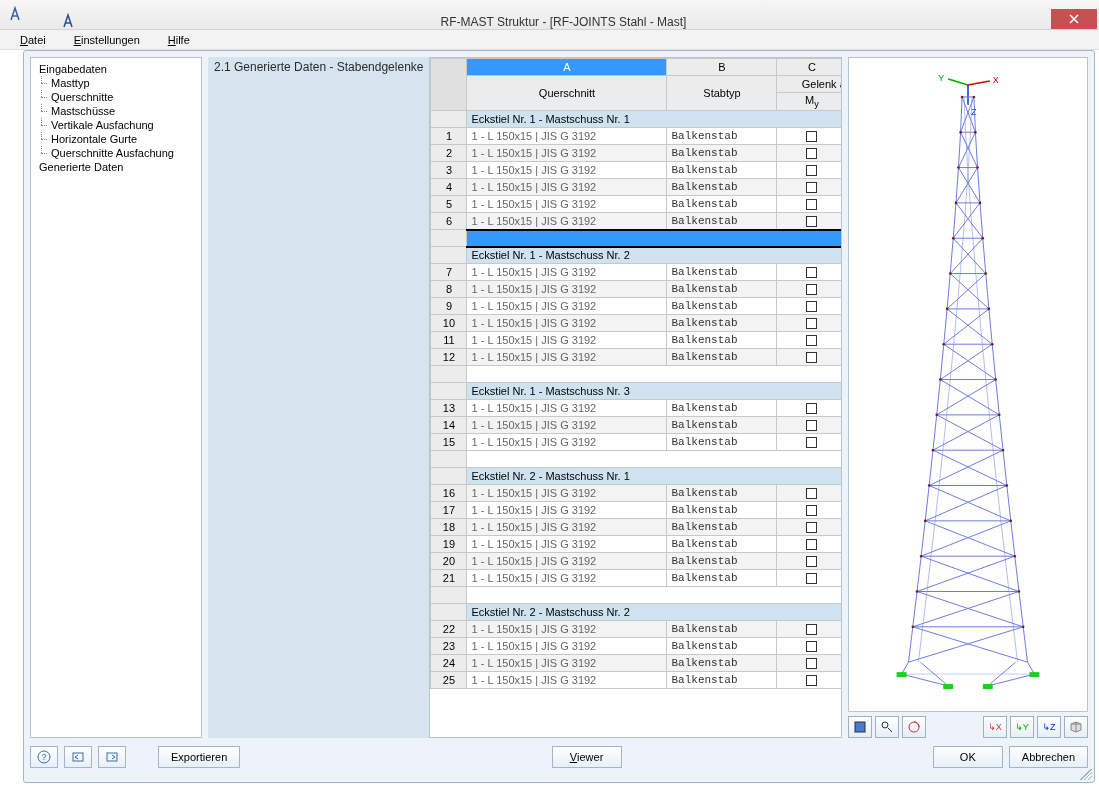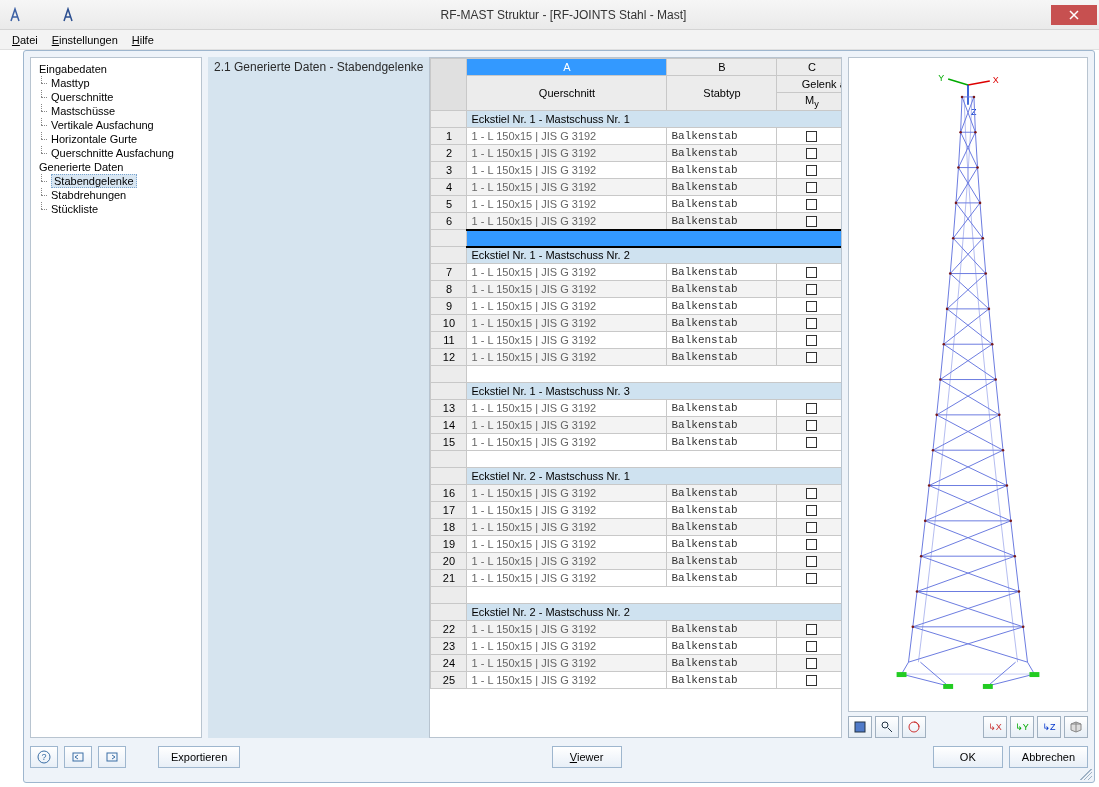--- a/index.html
+++ b/index.html
@@ -1,26 +1,26 @@
 <!DOCTYPE html>
 <html><head>
 <meta charset="utf-8">
 <style>
   * { box-sizing: border-box; font-family: "Segoe UI", Tahoma, sans-serif; }
   html, body { margin:0; padding:0; height:100%; }
   body { background:#fff; font-size:11px; overflow:hidden; }
 
   
-  .titlebar { height:30px; background:linear-gradient(#f6f6f6,#eaeaea); border-bottom:1px solid #d4d4d4; display:flex; align-items:center; color:#333;gap:28px; }
+  .titlebar { height:30px; background:linear-gradient(#f6f6f6,#eaeaea); border-bottom:1px solid #d4d4d4; display:flex; align-items:flex-end; color:#333;gap:28px; }
   .titlebar .app-icon { width:30px; height:30px; display:flex; align-items:center; justify-content:center; color:#3b5fa4; }
   .titlebar .title { flex:1; text-align:center; font-size:12px; color:#333; }
   .titlebar .close { width:46px; height:20px; margin-right:2px; background:#c75050; color:#fff; display:flex; align-items:center; justify-content:center; font-size:13px; }
 
   
-  .menubar { height:20px; background:#f3f3f3; padding:0 6px; display:flex; align-items:center; gap:2px; border-bottom:1px solid #e0e0e0; }
+  .menubar { height:20px; background:#f3f3f3; padding:0 14px; display:flex; align-items:center; gap:16px; border-bottom:1px solid #e0e0e0; }
   .menubar .mi { padding:2px 6px; cursor:default; }
   .menubar .mi u { text-decoration:underline; }
 
   
   .outer { position:absolute; top:50px; left:4px; right:4px; bottom:4px; border:1px solid #9eb6ce; background:#eef3f9; border-radius:3px; padding:6px;margin-left:19px; }
   .cols { display:flex; height:calc(100% - 38px); gap:6px; }
 
   
   .tree { width:172px; border:1px solid #b8c4d0; background:#fff; padding:4px 2px; overflow:auto; font-size:11px; }
   .tree .node { padding:1px 0 1px 6px; white-space:nowrap; }
@@ -108,25 +108,20 @@
       <div class="node">Eingabedaten</div>
       <div id="tree-g1">
           <div class="node child">Masttyp</div>
           <div class="node child">Querschnitte</div>
           <div class="node child">Mastschüsse</div>
           <div class="node child">Vertikale Ausfachung</div>
           <div class="node child">Horizontale Gurte</div>
           <div class="node child">Querschnitte Ausfachung</div>
         </div>
       <div class="node">Generierte Daten</div>
-      <div id="tree-g2">
-          <div class="node child"><span class="sel">Stabendgelenke</span></div>
-          <div class="node child">Stabdrehungen</div>
-          <div class="node child">Stückliste</div>
-        </div>
     </div>
 
     <div class="center">
       <div class="panel-title">2.1 Generierte Daten - Stabendgelenke</div>
       <div class="grid-wrap">
         <table class="grid">
           <colgroup>
             <col class="c-num">
               <col class="c-a">
               <col class="c-b">

